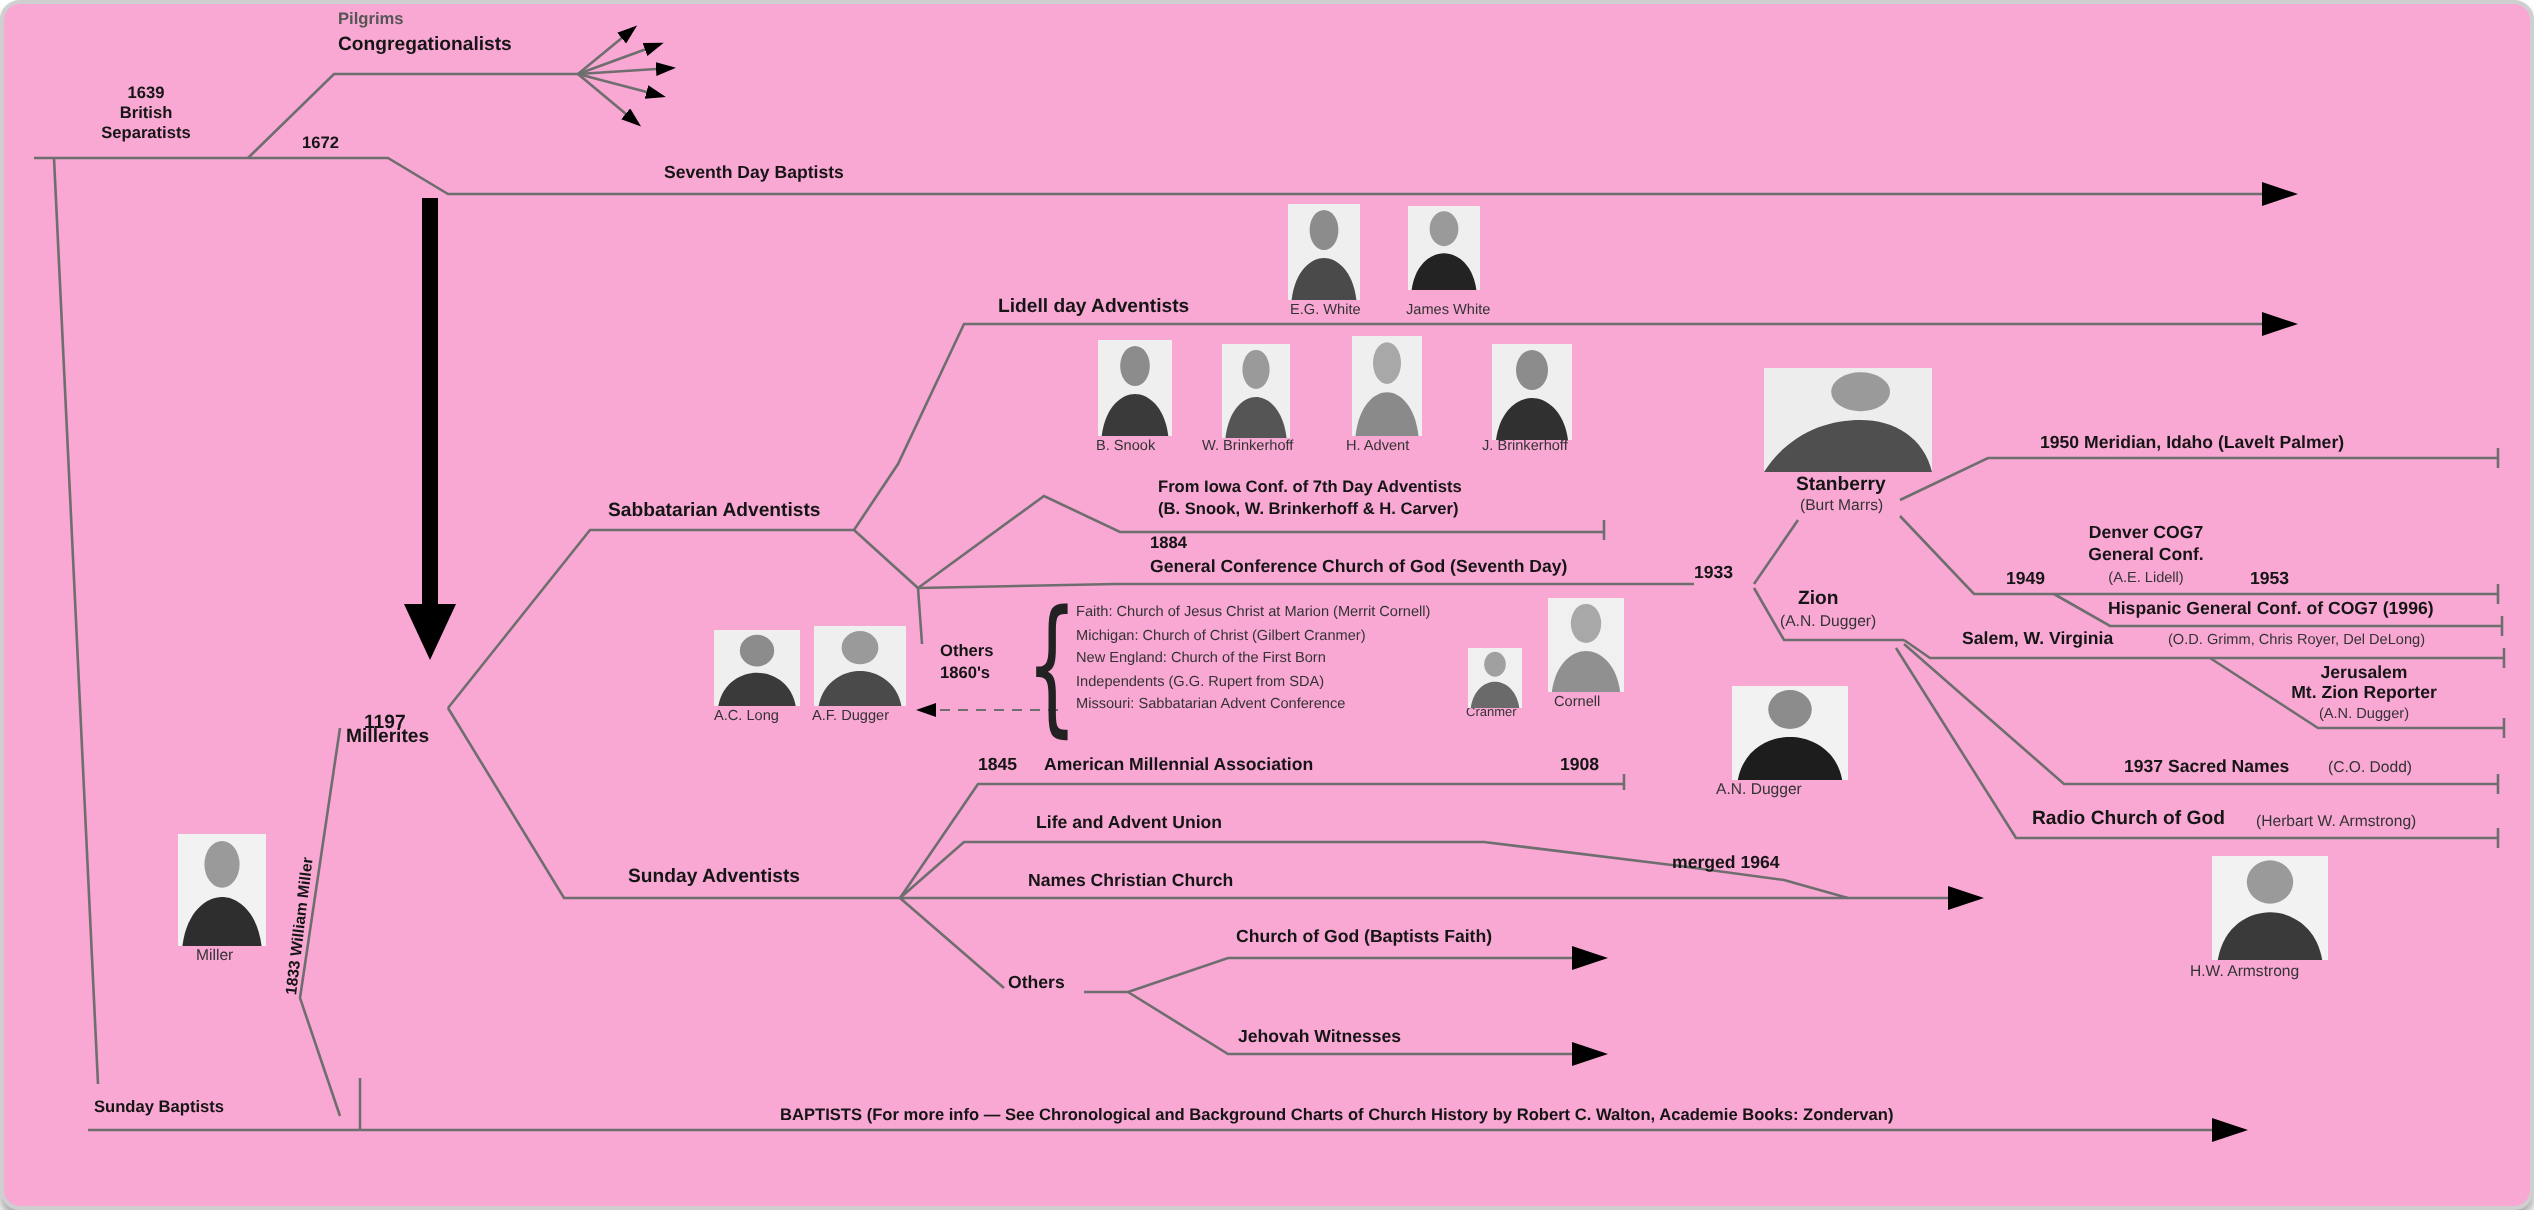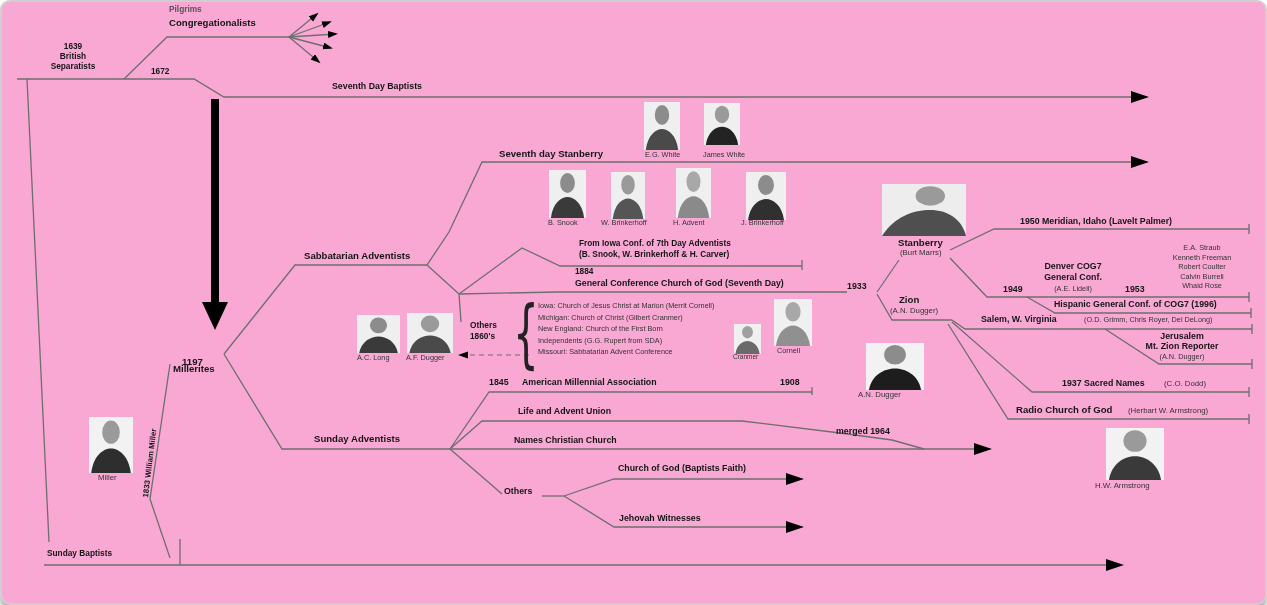--- a/index.html
+++ b/index.html
@@ -97,60 +97,53 @@
   <div class="lbl s8 ctr" style="left:26px;top:50px;width:90px">British</div>
   <div class="lbl s8 ctr" style="left:26px;top:60px;width:90px">Separatists</div>
   <div class="lbl s8" style="left:149px;top:65px">1672</div>
   <div class="lbl s85" style="left:330px;top:80px">Seventh Day Baptists</div>
 
   <div class="lbl s9" style="left:171px;top:362px">Millerites</div>
   <div class="lbl s9" style="left:180px;top:355px">1197</div>
   <div class="lbl s75 sub" style="left:96px;top:472px">Miller</div>
   <div class="lbl s75 rot" style="left:140px;top:495px">1833   William Miller</div>
 
-  <div class="lbl s9" style="left:497px;top:147px">Seventh day Stanberry</div>
+  <div class="lbl s9" style="left:497px;top:147px">Lidell day Adventists</div>
   <div class="lbl s7 sub" style="left:643px;top:149px">E.G. White</div>
   <div class="lbl s7 sub" style="left:701px;top:149px">James White</div>
 
   <div class="lbl s9" style="left:302px;top:249px">Sabbatarian Adventists</div>
   <div class="lbl s7 sub" style="left:546px;top:217px">B. Snook</div>
   <div class="lbl s7 sub" style="left:599px;top:217px">W. Brinkerhoff</div>
   <div class="lbl s7 sub" style="left:671px;top:217px">H. Advent</div>
   <div class="lbl s7 sub" style="left:739px;top:217px">J. Brinkerhoff</div>
   <div class="lbl s8" style="left:577px;top:237px">From Iowa Conf. of 7th Day Adventists</div>
   <div class="lbl s8" style="left:577px;top:248px">(B. Snook,  W. Brinkerhoff &amp; H. Carver)</div>
   <div class="lbl s8" style="left:573px;top:265px">1884</div>
   <div class="lbl s85" style="left:573px;top:277px">General Conference Church of God (Seventh Day)</div>
   <div class="lbl s85" style="left:845px;top:280px">1933</div>
   <div class="lbl s8" style="left:468px;top:319px">Others</div>
   <div class="lbl s8" style="left:468px;top:330px">1860's</div>
   <div class="brace" style="left:511px;top:288px;font-size:74px;transform:scaleX(.55);transform-origin:left top">{</div>
-  <div class="lbl s7 sub" style="left:536px;top:300px">Iowa:  Church of Jesus Christ at Marion (Merrit Cornell)</div>
+  <div class="lbl s7 sub" style="left:536px;top:300px">Faith:  Church of Jesus Christ at Marion (Merrit Cornell)</div>
   <div class="lbl s7 sub" style="left:536px;top:311.5px">Michigan:  Church of Christ (Gilbert Cranmer)</div>
   <div class="lbl s7 sub" style="left:536px;top:323px">New England:  Church of the First Born</div>
   <div class="lbl s7 sub" style="left:536px;top:334.5px">Independents (G.G. Rupert from SDA)</div>
   <div class="lbl s7 sub" style="left:536px;top:346px">Missouri:  Sabbatarian Advent Conference</div>
   <div class="lbl s7 sub" style="left:355px;top:352px">A.C. Long</div>
   <div class="lbl s7 sub" style="left:404px;top:352px">A.F. Dugger</div>
   <div class="lbl s6 sub" style="left:731px;top:352px">Cranmer</div>
   <div class="lbl s7 sub" style="left:775px;top:345px">Cornell</div>
 
   <div class="lbl s9" style="left:896px;top:236px">Stanberry</div>
   <div class="lbl s75 sub" style="left:898px;top:247px">(Burt Marrs)</div>
   <div class="lbl s9" style="left:897px;top:293px">Zion</div>
   <div class="lbl s75 sub" style="left:888px;top:305px">(A.N. Dugger)</div>
 
   <div class="lbl s85" style="left:1018px;top:215px">1950 Meridian, Idaho  (Lavelt Palmer)</div>
-  <div class="lbl s7 sub ctr stack" style="left:1148px;top:241px;width:104px">
-    <div>E.A. Straub</div>
-    <div>Kenneth Freeman</div>
-    <div>Robert Coulter</div>
-    <div>Calvin Burrell</div>
-    <div>Whaid Rose</div>
-  </div>
   <div class="lbl s85 ctr" style="left:1026px;top:260px;width:90px">Denver COG7</div>
   <div class="lbl s85 ctr" style="left:1026px;top:271px;width:90px">General Conf.</div>
   <div class="lbl s7 sub ctr" style="left:1026px;top:283px;width:90px">(A.E. Lidell)</div>
   <div class="lbl s85" style="left:1001px;top:283px">1949</div>
   <div class="lbl s85" style="left:1123px;top:283px">1953</div>
   <div class="lbl s85" style="left:1052px;top:298px">Hispanic General Conf. of COG7 (1996)</div>
   <div class="lbl s85" style="left:979px;top:313px">Salem, W. Virginia</div>
   <div class="lbl s7 sub" style="left:1082px;top:314px">(O.D. Grimm, Chris Royer, Del DeLong)</div>
   <div class="lbl s85 ctr" style="left:1115px;top:330px;width:130px">Jerusalem</div>
   <div class="lbl s85 ctr" style="left:1115px;top:340px;width:130px">Mt. Zion Reporter</div>
@@ -167,20 +160,21 @@
   <div class="lbl s85" style="left:520px;top:376px">American Millennial Association</div>
   <div class="lbl s85" style="left:778px;top:376px">1908</div>
   <div class="lbl s85" style="left:516px;top:405px">Life and Advent Union</div>
   <div class="lbl s85" style="left:512px;top:434px">Names Christian Church</div>
   <div class="lbl s85" style="left:834px;top:425px">merged 1964</div>
   <div class="lbl s85" style="left:502px;top:485px">Others</div>
   <div class="lbl s85" style="left:616px;top:462px">Church of God (Baptists Faith)</div>
   <div class="lbl s85" style="left:617px;top:512px">Jehovah Witnesses</div>
 
   <div class="lbl s8" style="left:45px;top:547px">Sunday Baptists</div>
+  <div class="lbl s8" style="left:388px;top:551px">BAPTISTS  (For more info — See Chronological and Background Charts of Church History by Robert C. Walton, Academie Books:  Zondervan)</div>
 
   <div class="portrait" style="left:87px;top:415px;width:44px;height:56px"><svg viewBox="0 0 40 48" preserveAspectRatio="none">
         <rect width="40" height="48" fill="#f2f2f2"></rect>
         <ellipse cx="20" cy="13" rx="8" ry="10" fill="#9a9a9a"></ellipse>
         <path d="M2,48 C4,33 13,27 20,27 C27,27 36,33 38,48 Z" fill="#2e2e2e"></path>
       </svg></div>
   <div class="portrait" style="left:642px;top:100px;width:36px;height:48px"><svg viewBox="0 0 40 48" preserveAspectRatio="none">
         <rect width="40" height="48" fill="#efefef"></rect>
         <ellipse cx="20" cy="13" rx="8" ry="10" fill="#8c8c8c"></ellipse>
         <path d="M2,48 C4,33 13,27 20,27 C27,27 36,33 38,48 Z" fill="#4a4a4a"></path>

